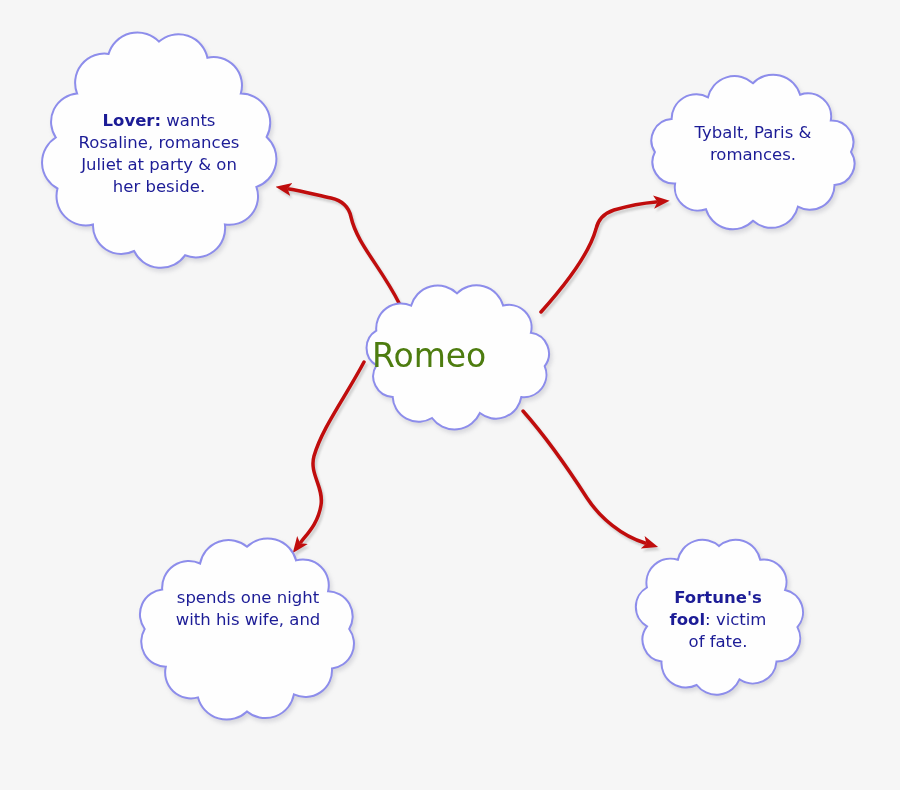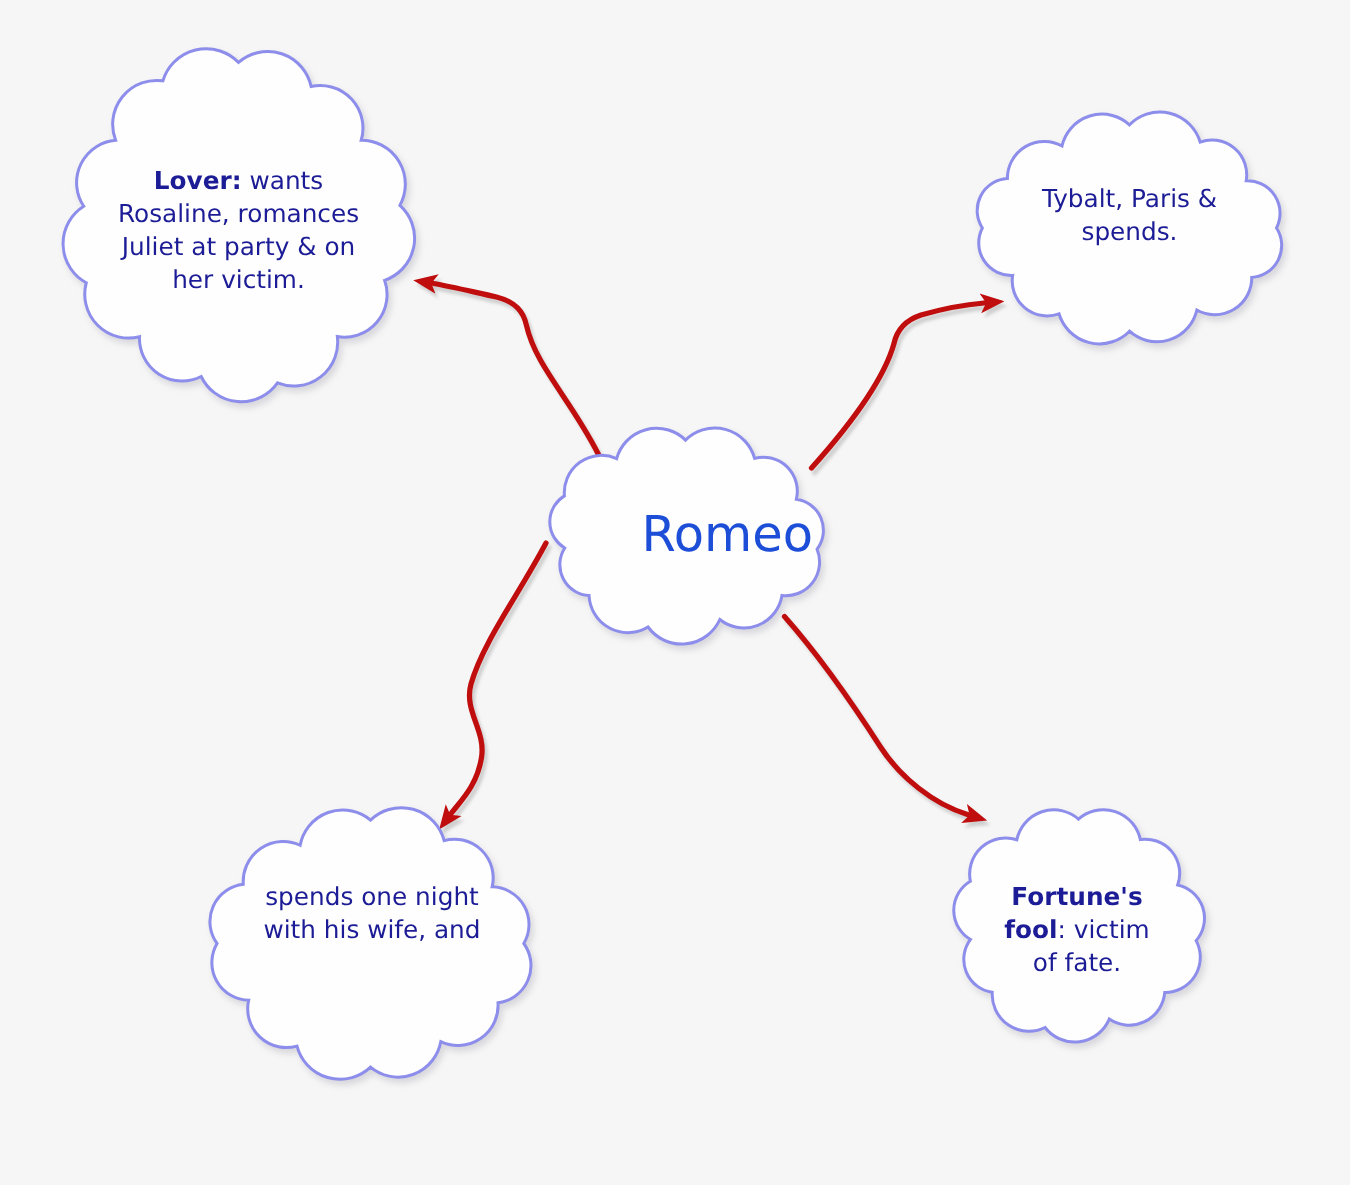--- a/index.html
+++ b/index.html
@@ -18,22 +18,22 @@
     fill:none;stroke-width:3.5;stroke-linecap:round;
     filter:drop-shadow(2px 3px 1px rgba(120,120,120,0.30));
   }
   .node-text{
     position:absolute;text-align:center;
     color:#1c1c96;font-size:16.5px;line-height:22px;
     letter-spacing:0px;white-space:nowrap;
   }
   .node-text .b{font-weight:700;}
   .center-label{
-    position:absolute;text-align:right;
-    color:#1d4ed8;font-size:33px;line-height:40px;
+    position:absolute;text-align:left;
+    color:#4d7c0f;font-size:33px;line-height:40px;
   }
 </style>
 </head>
 <body>
 
 <div class="canvas">
 
   <svg id="diagram-svg" viewBox="0 0 900 790" xmlns="http://www.w3.org/2000/svg">
     <defs>
       <marker id="ah" viewBox="0 0 10 10" refX="1.5" refY="5" markerWidth="4.6" markerHeight="4.6" orient="auto">
@@ -52,26 +52,26 @@
         <path d="M 753.0 83.2 A 28.1 28.1 0 0 1 800.1 94.7 A 23.2 23.2 0 0 1 830.8 120.5 A 21.7 21.7 0 0 1 851.0 152.0 A 21.4 21.4 0 0 1 834.5 185.0 A 24.6 24.6 0 0 1 797.9 206.7 A 27.3 27.3 0 0 1 753.0 220.8 A 28.1 28.1 0 0 1 706.0 209.2 A 23.3 23.3 0 0 1 675.1 183.6 A 21.7 21.7 0 0 1 654.9 152.0 A 21.4 21.4 0 0 1 671.6 119.0 A 24.6 24.6 0 0 1 708.0 97.3 A 27.3 27.3 0 0 1 753.0 83.2 Z" class="cloud" fill="#fefefe" stroke="#8d8deb"></path>
         <path d="M 247.0 546.7 A 29.6 29.6 0 0 1 296.1 560.4 A 25.8 25.8 0 0 1 328.1 591.2 A 25.1 25.1 0 0 1 349.2 629.0 A 25.0 25.0 0 0 1 332.0 668.5 A 26.7 26.7 0 0 1 293.9 694.4 A 28.9 28.9 0 0 1 247.0 711.4 A 29.6 29.6 0 0 1 198.0 697.4 A 25.8 25.8 0 0 1 165.8 666.8 A 25.1 25.1 0 0 1 144.7 629.0 A 25.0 25.0 0 0 1 162.2 589.5 A 26.7 26.7 0 0 1 200.1 563.5 A 28.9 28.9 0 0 1 247.0 546.7 Z" class="cloud" fill="#fefefe" stroke="#8d8deb"></path>
         <path d="M 719.0 546.1 A 25.1 25.1 0 0 1 760.2 559.7 A 22.8 22.8 0 0 1 785.1 590.0 A 22.7 22.7 0 0 1 797.4 627.1 A 23.4 23.4 0 0 1 776.5 661.6 A 23.8 23.8 0 0 1 739.5 679.4 A 25.0 25.0 0 0 1 696.7 685.0 A 24.5 24.5 0 0 1 661.5 661.5 A 22.1 22.1 0 0 1 647.0 626.3 A 22.5 22.5 0 0 1 646.9 587.5 A 24.1 24.1 0 0 1 677.9 559.8 A 25.1 25.1 0 0 1 719.0 546.1 Z" class="cloud" fill="#fefefe" stroke="#8d8deb"></path>
       </g>
   </svg>
 
   <div class="node-text" style="left:63px;top:110px;width:192px;">
       <div><span class="b">Lover:</span><span> wants</span></div>
       <div><span>Rosaline, romances</span></div>
       <div><span>Juliet at party &amp; on</span></div>
-      <div><span>her victim.</span></div>
+      <div><span>her beside.</span></div>
     </div>
 
   <div class="node-text" style="left:666px;top:122px;width:174px;">
       <div><span>Tybalt, Paris &amp;</span></div>
-      <div><span>spends.</span></div>
+      <div><span>romances.</span></div>
     </div>
 
   <div class="node-text" style="left:151px;top:587px;width:194px;">
       <div><span>spends one night</span></div>
       <div><span>with his wife, and</span></div>
     </div>
 
   <div class="node-text" style="left:636px;top:587px;width:164px;">
       <div><span class="b">Fortune's</span></div>
       <div><span class="b">fool</span><span>: victim</span></div>

